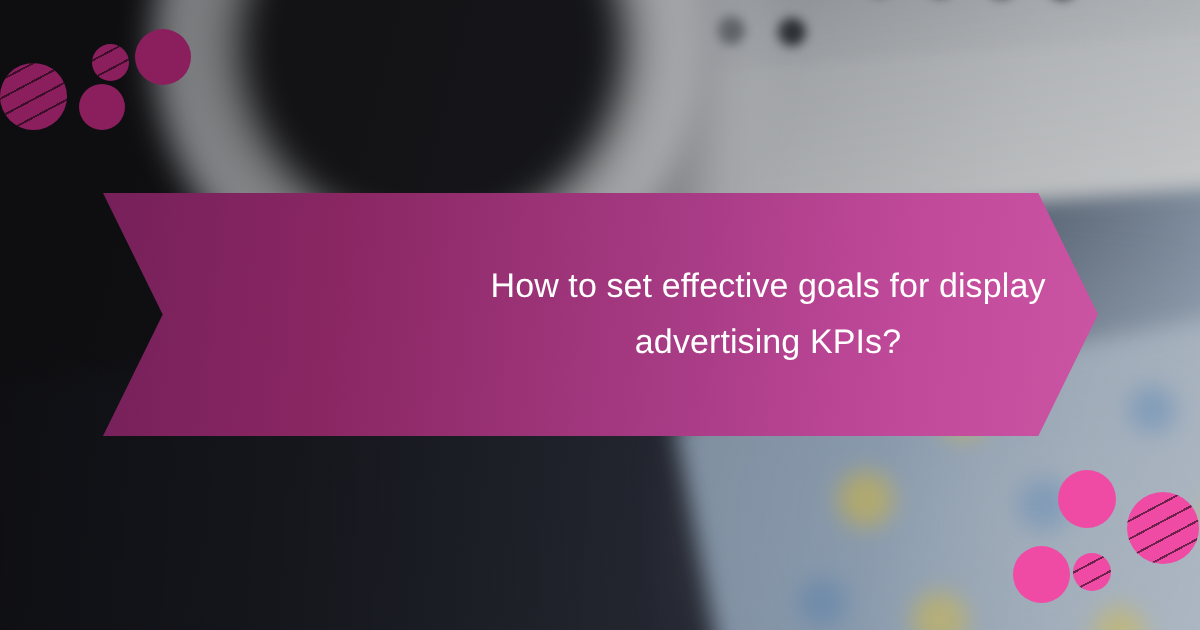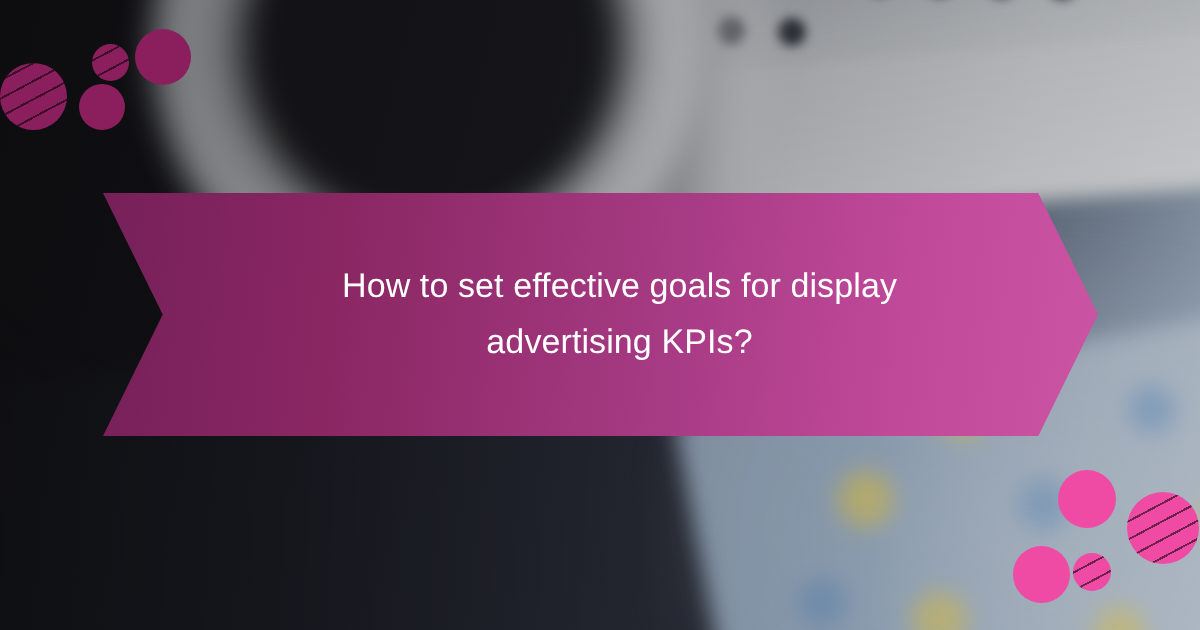--- a/index.html
+++ b/index.html
@@ -259,17 +259,17 @@
       <div class="dot" style="left: 1058px; top: 470px; width: 58px; height: 58px; background: rgb(239, 75, 165); opacity: 1;"></div>
       <div class="dot" style="left: 1013px; top: 546px; width: 57px; height: 57px; background: rgb(239, 75, 165); opacity: 1;"></div>
       <div class="dot" style="left: 1073px; top: 553px; width: 38px; height: 38px; background: rgb(239, 75, 165); opacity: 1;">
         <div class="stripes"></div>
       </div>
       <div class="dot" style="left: 1127px; top: 492px; width: 72px; height: 72px; background: rgb(239, 75, 165); opacity: 1;">
         <div class="stripes"></div>
       </div>
     </div>
 
-  <div id="banner" style="background: linear-gradient(96deg, rgb(118, 32, 90) 0%, rgb(138, 39, 99) 24%, rgb(166, 58, 131) 56%, rgb(192, 73, 154) 80%, rgb(203, 84, 163) 100%);">
+  <div id="banner" style="background: linear-gradient(96deg, rgb(118, 32, 90) 0%, rgb(138, 39, 99) 24%, rgb(166, 58, 131) 56%, rgb(192, 73, 154) 80%, rgb(203, 84, 163) 100%); justify-content: flex-end;">
     <h1 id="banner-title" style="color: rgb(255, 255, 255); font-size: 34px;">How to set effective goals for display advertising KPIs?</h1>
   </div>
 
 </div>
 
 </body></html>

